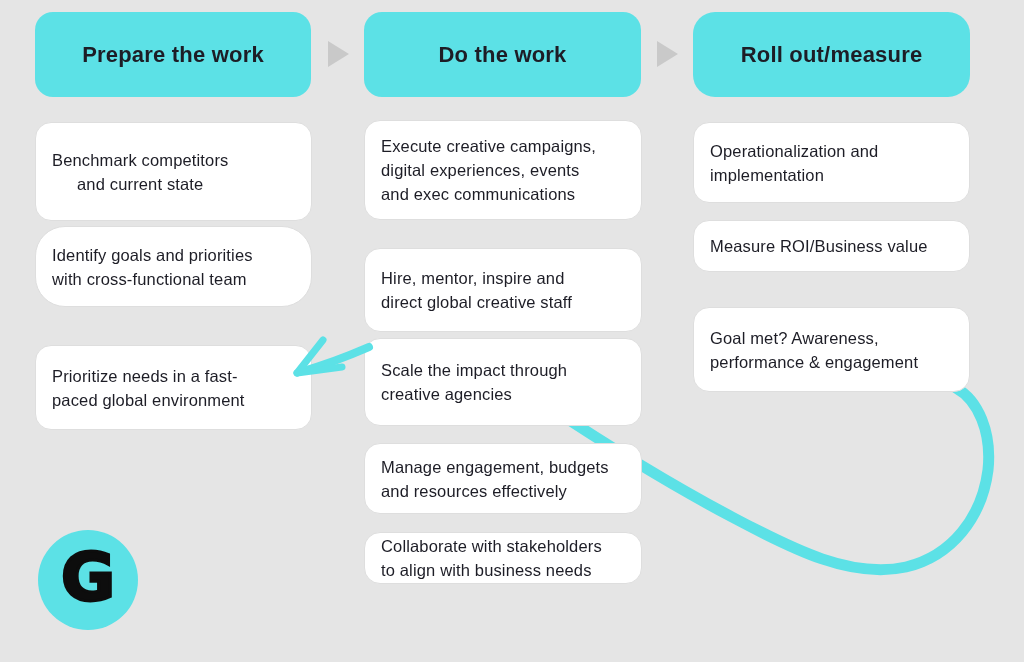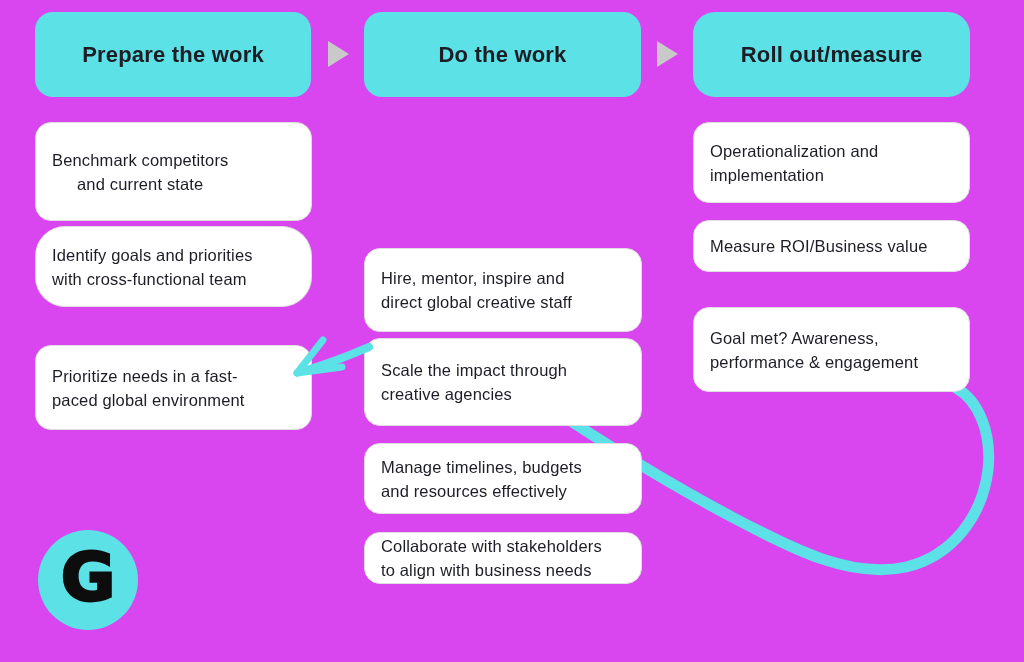--- a/index.html
+++ b/index.html
@@ -1,19 +1,19 @@
 <!DOCTYPE html>
 <html><head>
 <meta charset="utf-8">
 <style>
   html,body{margin:0;padding:0;background:#ffffff;}
   .stage{
     position:relative;
     width:1024px;height:662px;
-    background:#d946ef;
+    background:#e5e5e5;
     overflow:hidden;
     font-family:"Liberation Sans", sans-serif;
     color:#1d1d26;
   }
   svg.layer{position:absolute;left:0;top:0;width:1024px;height:662px;pointer-events:none;}
   .underlay{z-index:0;}
   .overlay{z-index:3;}
 
   .col-header{
     position:absolute;
@@ -109,25 +109,28 @@
   <div class="flow-tri tri-1"></div>
   <div class="flow-tri tri-2"></div>
 
   <div class="card c-1-1">Benchmark competitors
 and current state</div>
   <div class="card c-1-2">Identify goals and priorities
 with cross-functional team</div>
   <div class="card c-1-3">Prioritize needs in a fast-
 paced global environment</div>
 
+  <div class="card c-2-1">Execute creative campaigns,
+digital experiences, events
+and exec communications</div>
   <div class="card c-2-2">Hire, mentor, inspire and
 direct global creative staff</div>
   <div class="card c-2-3">Scale the impact through
 creative agencies</div>
-  <div class="card c-2-4">Manage timelines, budgets
+  <div class="card c-2-4">Manage engagement, budgets
 and resources effectively</div>
   <div class="card c-2-5">Collaborate with stakeholders
 to align with business needs</div>
 
   <div class="card c-3-1">Operationalization and
 implementation</div>
   <div class="card c-3-2">Measure ROI/Business value</div>
   <div class="card c-3-3">Goal met? Awareness,
 performance &amp; engagement</div>
 

